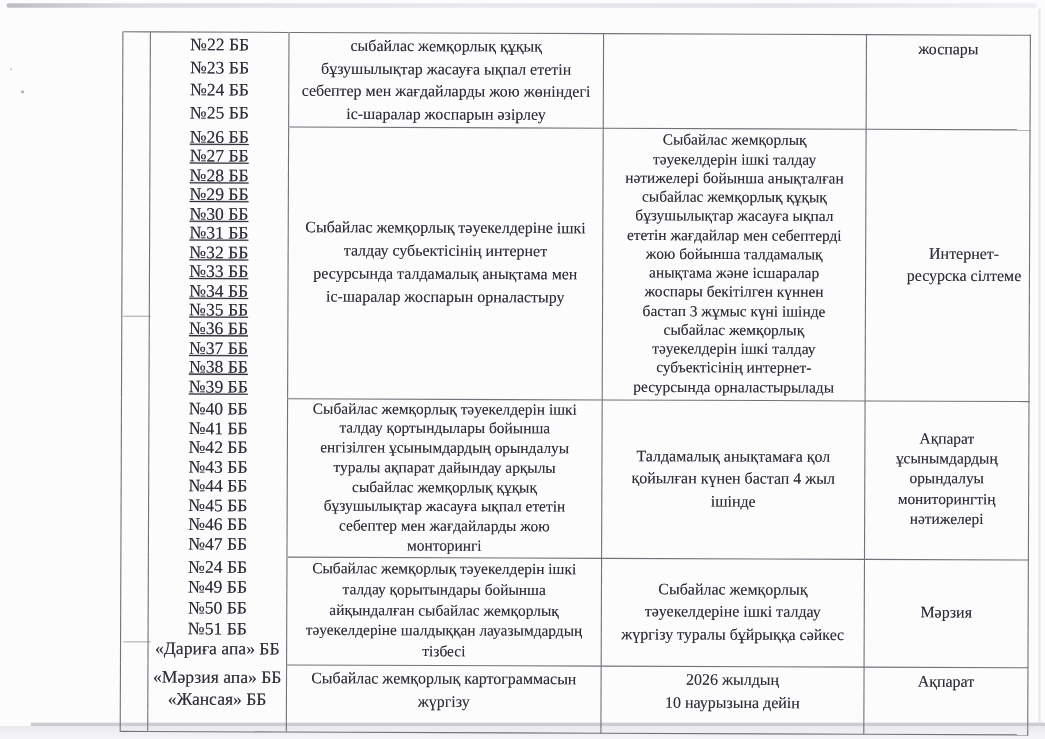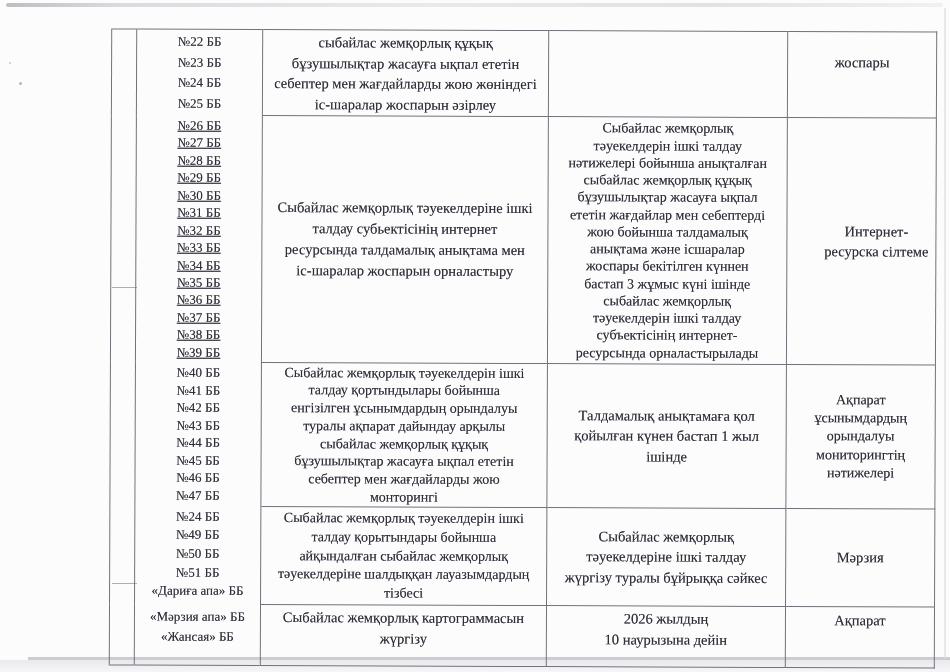--- a/index.html
+++ b/index.html
@@ -53,32 +53,32 @@
     border: 1px solid #72727a;
     padding: 1px 3px;
     text-align: center;
     vertical-align: middle;
     white-space: pre-line;
     font-size: 14.5px;
     line-height: 20.5px;
     overflow: hidden;
   }
   td.c1, td.c2 { border-top: none; border-bottom: none; }
-  td.c2 { font-size: 13px; }
+  td.c2 { font-size: 16px; }
 
   tr.r1 { height: 71px; }
   tr.r2 { height: 245px; }
   tr.r3 { height: 139px; }
   tr.r4 { height: 92px; }
   tr.r5 { height: 61px; }
 
   .r1 td { vertical-align: top; }
   .r1 .c2 { line-height: 20.5px; padding-top: 2px; }
   .r1 .c3 { line-height: 20.6px; padding-top: 2px; }
-  .r1 .c5 { line-height: 20px; padding-top: 20px; }
+  .r1 .c5 { line-height: 20px; padding-top: 3px; }
 
   .r2 .c2 { vertical-align: top; line-height: 17.45px; padding-top: 1px; text-decoration: underline; }
   .r2 .c3 { line-height: 21px; }
   .r2 .c4 { line-height: 17.25px; font-size: 14px; }
   .r2 .c5 { line-height: 20px; padding-left: 33px; }
 
   .r3 .c2 { vertical-align: top; line-height: 17.5px; padding-top: 2px; }
   .r3 .c3 { line-height: 17.7px; font-size: 14px; }
   .r3 .c4 { line-height: 20.5px; }
   .r3 .c5 { line-height: 18.2px; font-size: 14px; }
@@ -177,21 +177,21 @@
 №47 ББ</td>
         <td class="c3">Сыбайлас жемқорлық тәуекелдерін ішкі
 талдау қортындылары бойынша
 енгізілген ұсынымдардың орындалуы
 туралы ақпарат дайындау арқылы
 сыбайлас жемқорлық құқық
 бұзушылықтар жасауға ықпал ететін
 себептер мен жағдайларды жою
 монторингі</td>
         <td class="c4">Талдамалық анықтамаға қол
-қойылған күнен бастап 1 жыл
+қойылған күнен бастап 4 жыл
 ішінде</td>
         <td class="c5">Ақпарат
 ұсынымдардың
 орындалуы
 мониторингтің
 нәтижелері</td>
       </tr>
       <tr class="r4">
         <td class="c1"></td>
         <td class="c2">№24 ББ

